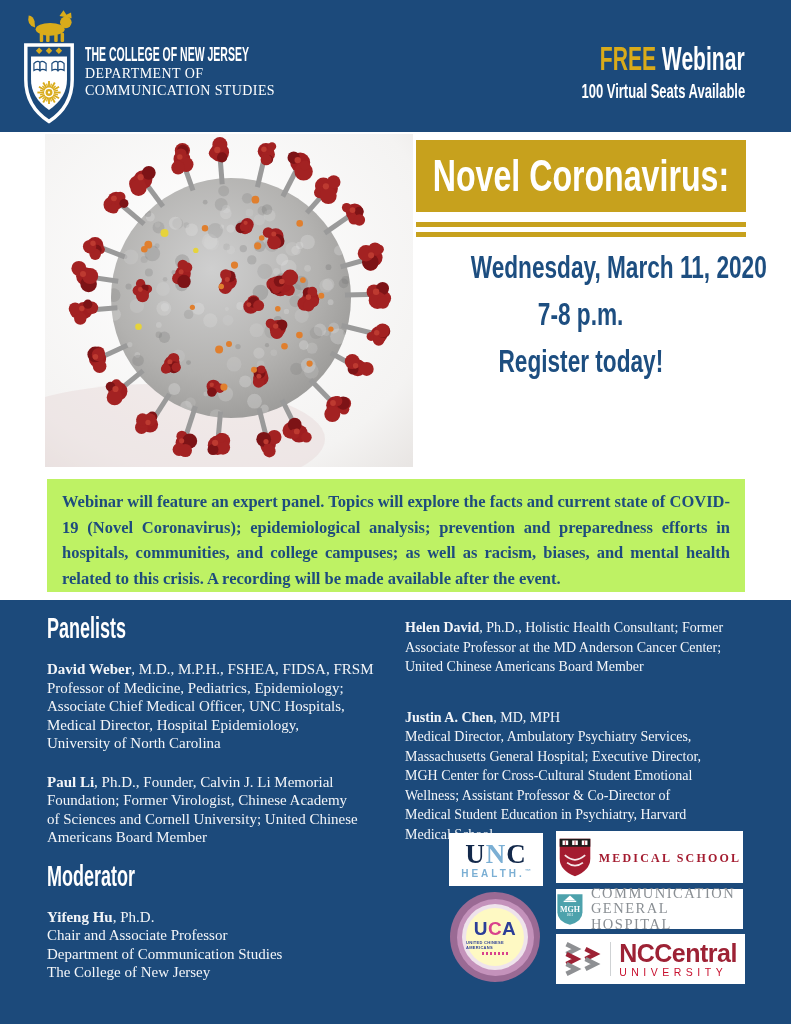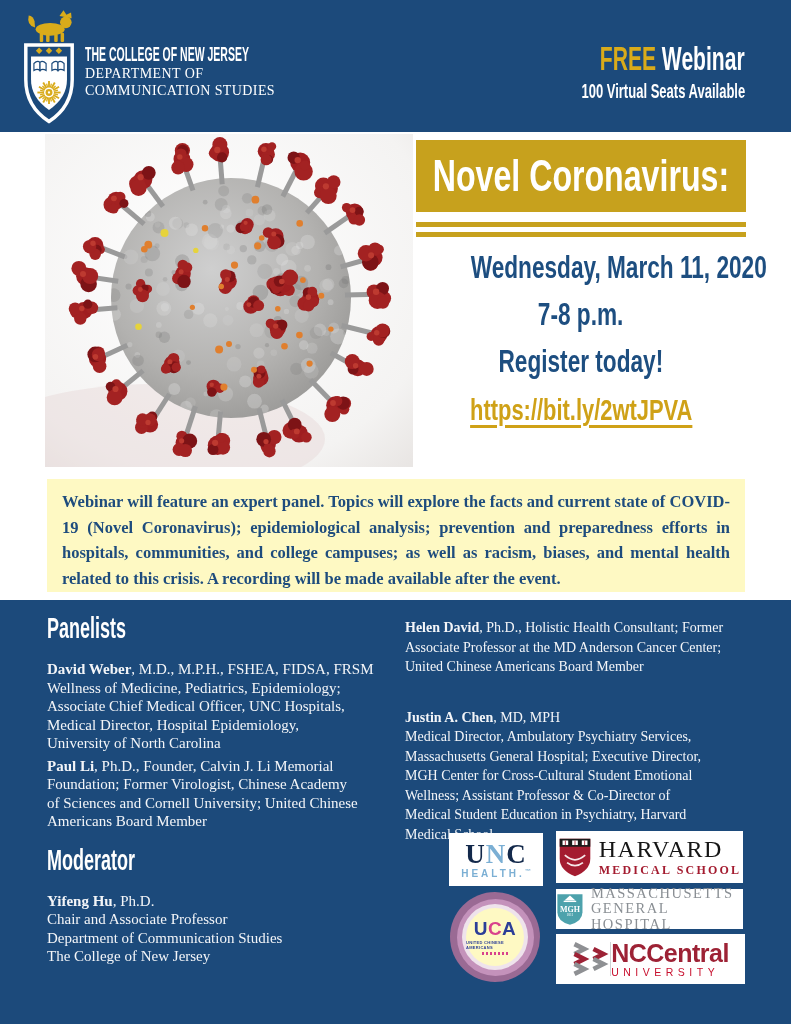--- a/index.html
+++ b/index.html
@@ -27,36 +27,36 @@
   .subtitle{margin-top:7px;line-height:48px;}
   .subtitle .cx{font-size:40px;font-weight:bold;color:#1d4e80;}
   .rule{height:5px;border-top:5px solid #c7a11d;border-bottom:5px solid #c7a11d;margin-top:10px;}
   .when{line-height:42px;}
   .when.first{margin-top:10px;}
   .when .cx{font-size:31px;font-weight:bold;color:#1d4e80;}
   .reg-link{display:block;margin-top:2px;line-height:40px;cursor:pointer;}
   .reg-link .cx{font-size:30px;font-weight:bold;color:#cfa117;text-decoration:underline;
                 text-underline-offset:5px;text-decoration-thickness:2.5px;}
   
-  .desc{position:absolute;left:47px;top:479px;width:698px;height:113px;background:#fef9c3;
+  .desc{position:absolute;left:47px;top:479px;width:698px;height:113px;background:#bef264;
         box-sizing:border-box;padding:10px 15px;}
   .desc p{margin:0;font-family:"Liberation Serif",serif;font-weight:bold;font-size:16.5px;
           line-height:25.5px;color:#1e4c7d;text-align:justify;}
   
   .bottom{position:absolute;left:0;top:600px;width:791px;height:424px;background:#1c4a7b;color:#fff;}
   .col-left{position:absolute;left:47px;top:8px;width:352px;}
   .col-right{position:absolute;left:405px;top:0;width:348px;}
   .sect{font-size:30px;font-weight:bold;color:#fff;margin:4px 0 0;white-space:nowrap;
         transform:scaleX(.6);transform-origin:left;line-height:32px;}
   .sect.mod{margin-top:13px;}
   .bio{font-family:"Liberation Serif",serif;color:#f3f5f8;margin:0;}
   .pre{white-space:pre-line;}
   .col-left .bio{font-size:15px;line-height:18.5px;}
   .col-left .bio.b1{margin-top:16px;}
-  .col-left .bio.b2{margin-top:4px;}
+  .col-left .bio.b2{margin-top:20px;}
   .col-left .bio.bm{margin-top:16px;}
   .col-right .bio{font-size:14px;line-height:19.5px;}
   .col-right .bio.b1{margin-top:18px;}
   .col-right .bio.b2{margin-top:31px;}
   
   .logo{position:absolute;background:#fff;display:flex;align-items:center;justify-content:center;}
   .unc{left:449px;top:233px;width:94px;height:53px;flex-direction:column;}
   .unc-row{font-family:"Liberation Serif",serif;font-weight:bold;font-size:27px;line-height:26px;
            color:#13294b;letter-spacing:1px;}
   .unc-row .n{color:#7bafd4;}
@@ -72,21 +72,21 @@
        position:absolute;display:flex;align-items:center;justify-content:center;}
   .uca-r2{width:77px;height:77px;border-radius:50%;background:#c492bb;display:flex;align-items:center;justify-content:center;}
   .uca-r3{width:66px;height:66px;border-radius:50%;background:#efe3ec;display:flex;align-items:center;justify-content:center;}
   .uca-core{width:58px;height:58px;border-radius:50%;background:#fef9c3;display:flex;flex-direction:column;
             align-items:center;justify-content:center;}
   .uca-text{font-size:19px;font-weight:bold;line-height:19px;letter-spacing:.5px;}
   .uca-text .b{color:#2b3e98;}.uca-text .p{color:#d8418c;}
   .uca-sub{font-size:4px;color:#2b3e98;letter-spacing:.3px;margin-top:2px;font-weight:bold;}
   .uca-dots{width:26px;height:3px;margin-top:2px;
             background:repeating-linear-gradient(90deg,#d8418c 0 2px,transparent 2px 4px);}
-  .nccu{left:556px;top:334px;width:189px;height:50px;}
+  .nccu{left:556px;top:334px;width:189px;height:50px;gap:8px;}
   .n-div{width:1px;height:34px;background:#cfd2d4;}
   .n-name{font-size:25px;font-weight:bold;color:#9d2235;line-height:24px;letter-spacing:-.5px;
           font-family:"Liberation Sans",sans-serif;}
   .n-sub{font-size:10.5px;color:#c8102e;letter-spacing:4.5px;font-weight:normal;margin-top:1px;}
   .tleft{text-align:left;}
 </style>
 </head>
 <body>
 
 <div class="page">
@@ -646,32 +646,31 @@
   </svg>
 
   <section class="hero">
     <div class="title-box">
       <span class="cx">Novel Coronavirus:</span>
     </div>
     <div class="rule"></div>
     <div class="when first"><span class="cx">Wednesday, March 11, 2020</span></div>
     <div class="when"><span class="cx">7-8 p.m.</span></div>
     <div class="when"><span class="cx">Register today!</span></div>
-    <a class="reg-link"><span class="cx">https://bit.ly/2wtJPVA</span></a>
   </section>
 
   <div class="desc">
     <p>Webinar will feature an expert panel. Topics will explore the facts and current state of COVID-19 (Novel Coronavirus); epidemiological analysis; prevention and preparedness efforts in hospitals, communities, and college campuses; as well as racism, biases, and mental health related to this crisis. A recording will be made available after the event.</p>
   </div>
 
   <section class="bottom">
     <div class="col-left">
       <h2 class="sect">Panelists</h2>
       <p class="bio b1"><b>David Weber</b><span class="pre">, M.D., M.P.H., FSHEA, FIDSA, FRSM
-Wellness of Medicine, Pediatrics, Epidemiology;
+Professor of Medicine, Pediatrics, Epidemiology;
 Associate Chief Medical Officer, UNC Hospitals,
 Medical Director, Hospital Epidemiology,
 University of North Carolina</span></p>
       <p class="bio b2"><b>Paul Li</b><span class="pre">, Ph.D., Founder, Calvin J. Li Memorial
 Foundation; Former Virologist, Chinese Academy
 of Sciences and Cornell University; United Chinese
 Americans Board Member</span></p>
       <h2 class="sect mod">Moderator</h2>
       <p class="bio bm"><b>Yifeng Hu</b><span class="pre">, Ph.D.
 Chair and Associate Professor
@@ -707,35 +706,34 @@
         </g>
         <g stroke="#a41c30" stroke-width="1.5">
           <line x1="13" y1="6" x2="13" y2="14"></line>
             <line x1="30" y1="6" x2="30" y2="14"></line>
             <line x1="47" y1="6" x2="47" y2="14"></line>
         </g>
         <path d="M12,32 q18,16 36,0" stroke="#ffffff" stroke-width="3" fill="none" opacity=".9"></path>
         <path d="M16,45 q14,11 28,0" stroke="#ffffff" stroke-width="3" fill="none" opacity=".9"></path>
       </svg>
       <div class="tleft">
-        <div class="h-name">HARVARD</div>
         <div class="h-sub">MEDICAL SCHOOL</div>
       </div>
     </div>
 
     <div class="logo mgh">
       <svg width="30" height="37" viewBox="0 0 40 48">
         <path d="M2,2 H38 V28 Q38,41 20,46 Q2,41 2,28 Z" fill="#4da2ac"></path>
         <path d="M20,4 l8,7 h-16 z" fill="#ffffff"></path>
         <rect x="11" y="11.5" width="18" height="1.8" fill="#ffffff"></rect>
         <text x="20" y="27" text-anchor="middle" font-family="Liberation Serif,serif" font-weight="bold" font-size="11.5" fill="#ffffff">MGH</text>
         <text x="20" y="34" text-anchor="middle" font-family="Liberation Serif,serif" font-size="5" fill="#ffffff">1811</text>
       </svg>
       <div class="m-text tleft">
-        <div>MASSACHUSETTS</div>
+        <div>COMMUNICATION</div>
         <div>GENERAL HOSPITAL</div>
       </div>
     </div>
 
     <div class="uca">
       <div class="uca-r2">
           <div class="uca-r3">
             <div class="uca-core">
         <div class="uca-text"><span class="b">U</span><span class="p">C</span><span class="b">A</span></div>
         <div class="uca-sub">UNITED CHINESE AMERICANS</div>

